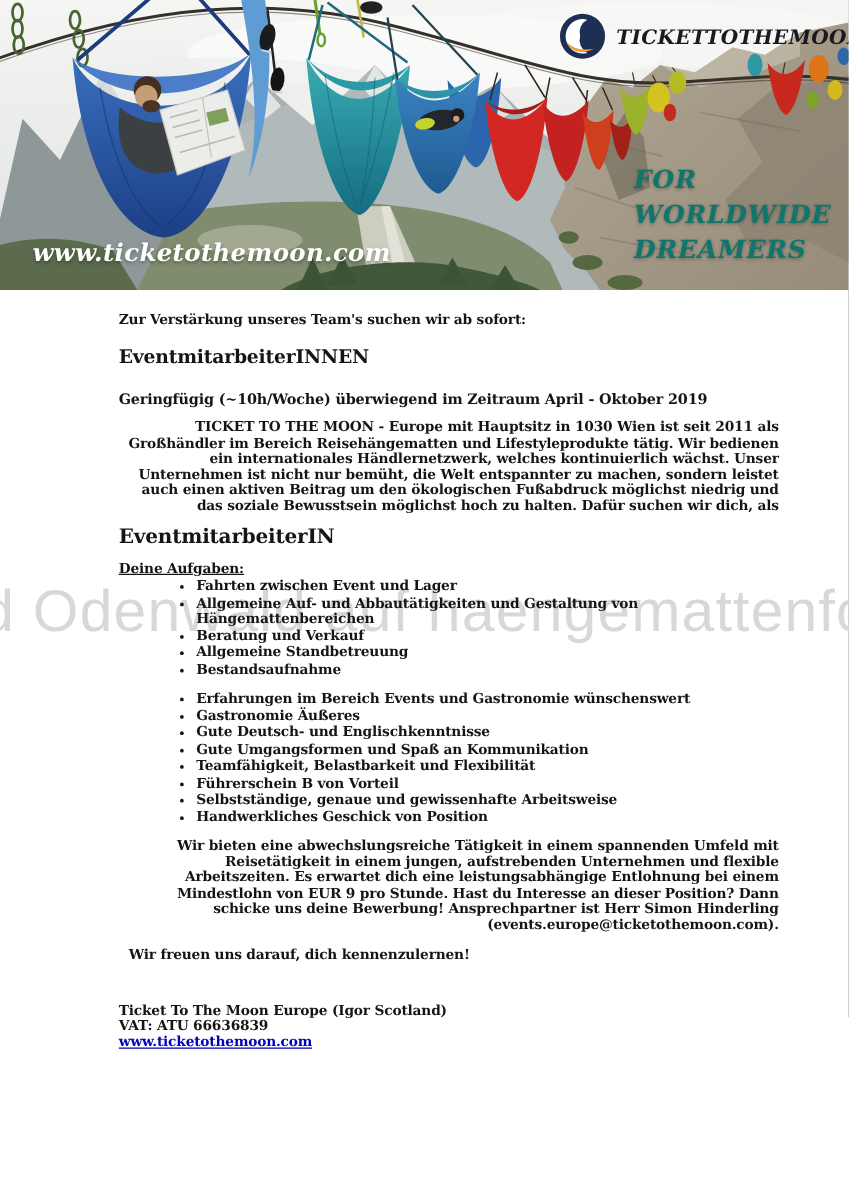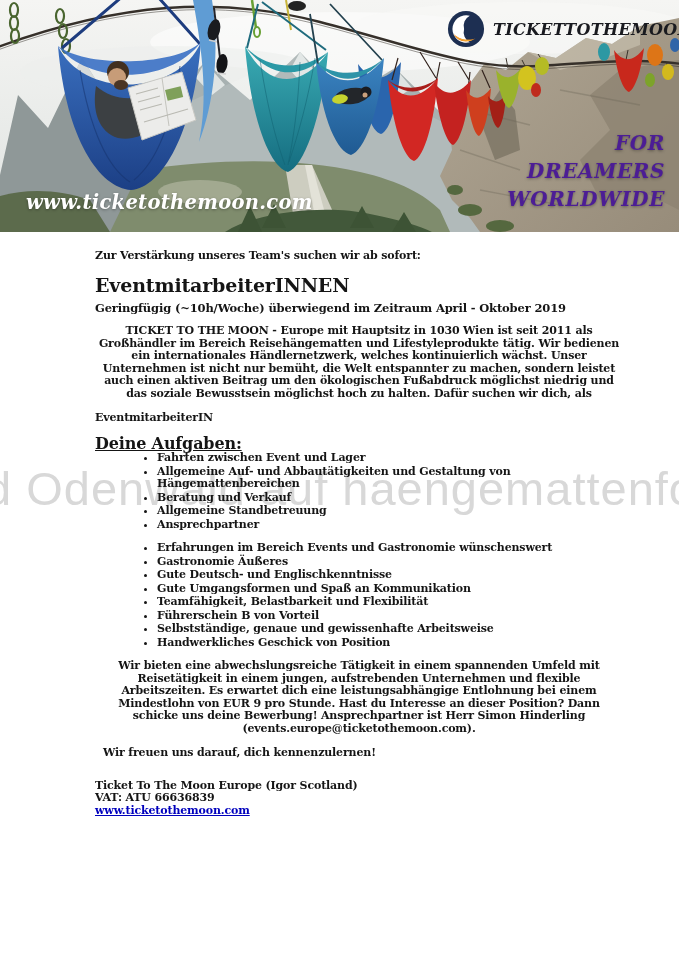--- a/index.html
+++ b/index.html
@@ -4,42 +4,42 @@
 <style>
   html,body{margin:0;padding:0;background:#888;}
   .page{position:relative;width:679px;height:960px;margin:0 auto;background:#ffffff;overflow:hidden;
         font-family:"DejaVu Serif",serif;}
   
   .hero{position:absolute;top:0;left:0;width:679px;height:232px;overflow:hidden;}
   .hero svg{display:block;}
   .logo{position:absolute;top:10px;left:447px;display:flex;align-items:center;gap:8px;}
   .logo-text{font-family:"DejaVu Serif",serif;font-weight:bold;font-style:italic;
              font-size:16px;letter-spacing:.3px;color:#191a1f;white-space:nowrap;}
-  .tagline{position:absolute;top:129px;right:14px;text-align:right;color:#4c1d95;
+  .tagline{position:absolute;top:129px;right:14px;text-align:left;color:#0f766e;
            font-weight:bold;font-style:italic;font-size:20px;line-height:28px;letter-spacing:.6px;
            text-shadow:0 1px 3px rgba(0,0,0,.35);margin-left:32px;}
   .hero-url{position:absolute;top:191px;left:26px;color:#ffffff;font-weight:bold;font-style:italic;
             font-size:19.5px;letter-spacing:.3px;text-shadow:0 1px 3px rgba(0,0,0,.35);}
   
   .watermark{position:absolute;top:461px;left:-15px;z-index:1;white-space:nowrap;pointer-events:none;
              font-family:"Liberation Sans",sans-serif;font-size:47px;letter-spacing:1px;color:#d8d8d8;}
   
   .content{position:absolute;top:232px;left:16px;width:679px;box-sizing:border-box;
            padding:18px 72px 0 79px;z-index:2;color:#151515;font-weight:bold;
            font-size:11px;line-height:12.5px;letter-spacing:-0.15px;}
   .intro{margin:0 0 14px;}
-  .job-title{margin:0 0 9px;font-size:19px;line-height:16px;}
+  .job-title{margin:0 0 20px;font-size:15px;line-height:16px;}
   .terms{margin:0 0 11px;font-size:11.5px;}
-  .para{margin:0 0 12px;text-align:center;}
-  .role-repeat{margin:0 0 13px;font-size:11px;}
-  .section-heading{margin:0;font-size:16px;text-decoration:underline;}
+  .para{margin:0 0 12px;text-align:right;}
+  .role-repeat{margin:0 0 13px;font-size:16px;}
+  .section-heading{margin:0;font-size:11px;text-decoration:underline;}
   ul.bullets{margin:2px 0 11px;padding-left:62px;}
   ul.bullets li{margin:0 0 1px;}
   .closing{margin:10px 8px 0;}
-  .footer{margin-top:20px;}
+  .footer{margin-top:32px;}
   .footer div{margin:0;}
   .footer-link{color:#0000bd;text-decoration:underline;cursor:pointer;}
 </style>
 </head>
 <body>
 
 <div class="page">
 
   <div class="hero">
     <svg width="679" height="232" viewBox="0 0 679 232">
@@ -195,43 +195,43 @@
         <circle cx="20" cy="20" r="19" fill="#1d2f52"></circle>
         <path d="M24,6 A14.5,14.5 0 1 0 24,34 A12,12 0 0 1 18,20 A12,12 0 0 1 24,6 Z" fill="#ffffff"></path>
         <path d="M7,25 C10,33 21,36 30,30 C23,33 12,31 7,25 Z" fill="#ee8b1f"></path>
         <path d="M9,27 C13,33 22,34 28,31 C21,32 13,31 9,27 Z" fill="#f5a934"></path>
       </svg>
       <span class="logo-text">TICKETTOTHEMOON</span>
     </div>
 
     <div class="tagline">
       <div>FOR</div>
+      <div>WORLDWIDE</div>
       <div>DREAMERS</div>
-      <div>WORLDWIDE</div>
     </div>
 
     <div class="hero-url">www.ticketothemoon.com</div>
   </div>
 
   <div class="watermark">d Odenwald auf haengemattenfor</div>
 
   <div class="content">
     <p class="intro">Zur Verstärkung unseres Team's suchen wir ab sofort:</p>
     <p class="job-title">EventmitarbeiterINNEN</p>
     <p class="terms">Geringfügig (~10h/Woche) überwiegend im Zeitraum April - Oktober 2019</p>
     <p class="para">TICKET TO THE MOON - Europe mit Hauptsitz in 1030 Wien ist seit 2011 als Großhändler im Bereich Reisehängematten und Lifestyleprodukte tätig. Wir bedienen ein internationales Händlernetzwerk, welches kontinuierlich wächst. Unser Unternehmen ist nicht nur bemüht, die Welt entspannter zu machen, sondern leistet auch einen aktiven Beitrag um den ökologischen Fußabdruck möglichst niedrig und das soziale Bewusstsein möglichst hoch zu halten. Dafür suchen wir dich, als</p>
     <p class="role-repeat">EventmitarbeiterIN</p>
 
     <p class="section-heading">Deine Aufgaben:</p>
     <ul class="bullets">
         <li>Fahrten zwischen Event und Lager</li>
         <li>Allgemeine Auf- und Abbautätigkeiten und Gestaltung von Hängemattenbereichen</li>
         <li>Beratung und Verkauf</li>
         <li>Allgemeine Standbetreuung</li>
-        <li>Ansprechpartner</li>
+        <li>Bestandsaufnahme</li>
       </ul>
 
     <ul class="bullets">
         <li>Erfahrungen im Bereich Events und Gastronomie wünschenswert</li>
         <li>Gastronomie Äußeres</li>
         <li>Gute Deutsch- und Englischkenntnisse</li>
         <li>Gute Umgangsformen und Spaß an Kommunikation</li>
         <li>Teamfähigkeit, Belastbarkeit und Flexibilität</li>
         <li>Führerschein B von Vorteil</li>
         <li>Selbstständige, genaue und gewissenhafte Arbeitsweise</li>

